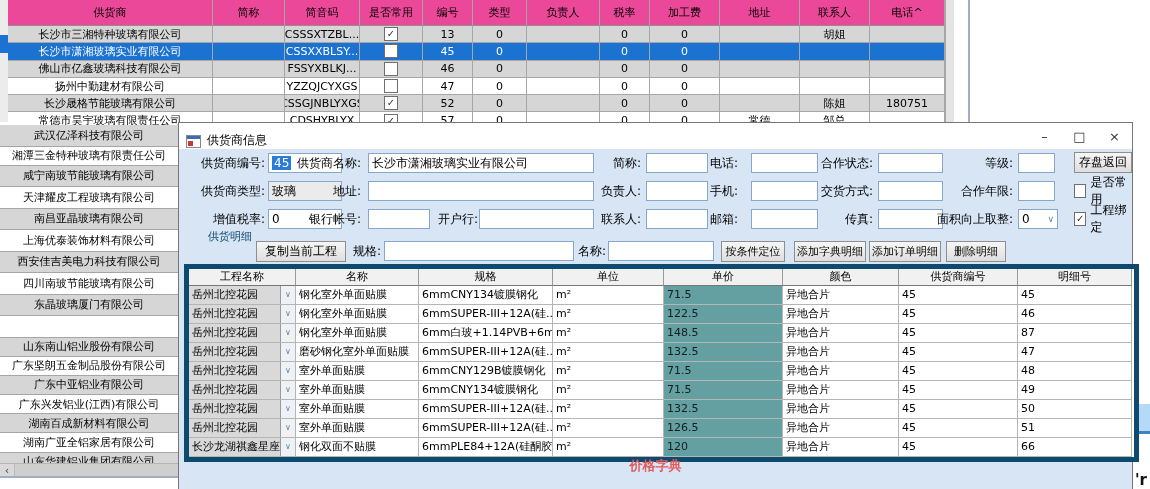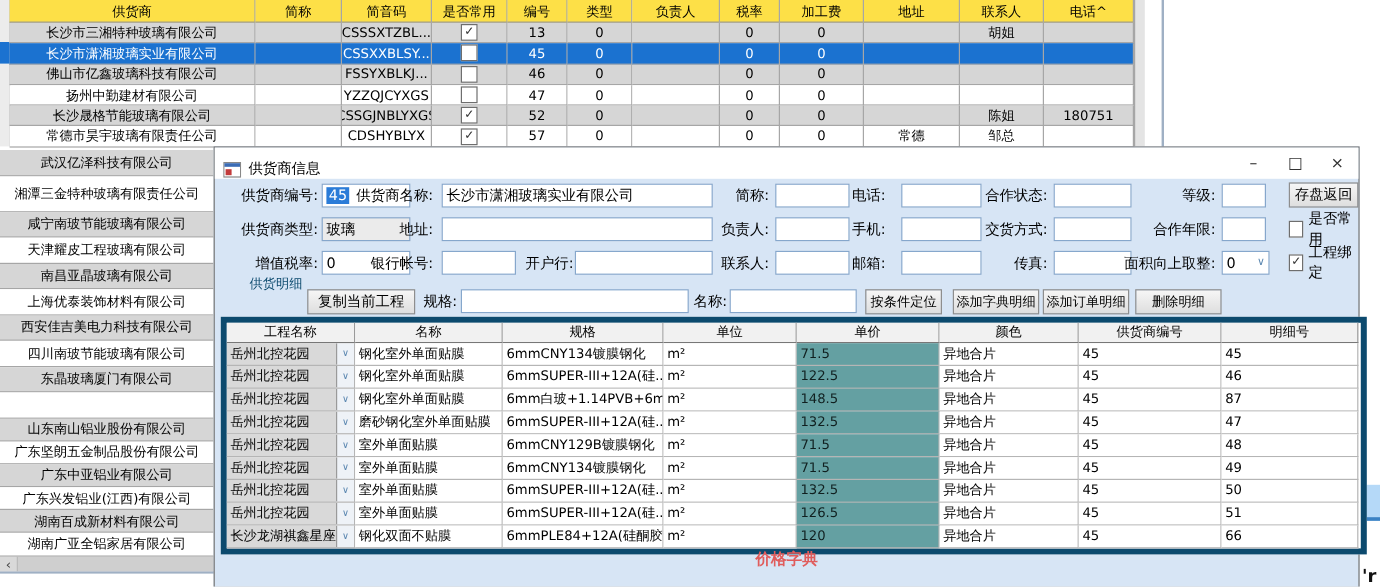--- a/index.html
+++ b/index.html
@@ -6,21 +6,21 @@
   .screen{position:relative;width:1150px;height:489px;background:#ffffff;overflow:hidden;
           font-family:"DejaVu Sans",sans-serif;font-size:12px;color:#000;}
 
   
   #gutter{position:absolute;left:0;top:0;width:8px;height:122px;background:#ececec;border-right:1px solid #a6a6a6;}
   #gutter-sel{position:absolute;left:0;top:35px;width:8px;height:18px;background:#1b72d0;}
   #bg-grid{position:absolute;left:8px;top:0;width:937px;font-size:11px;}
   .bgr{display:grid;grid-template-columns:205px 72px 75px 63px 50px 54px 73px 50px 70px 80px 70px 75px;}
   .bgr>div{border-right:1px solid #a6a6a6;border-bottom:1px solid #a6a6a6;display:flex;align-items:center;
            justify-content:center;overflow:hidden;white-space:nowrap;height:17.3px;box-sizing:border-box;}
-  .bgh>div{background:#fde047;height:19px;border-bottom:1px solid #8f8f8f;font-size:11px;}
+  .bgh>div{background:#ec4899;height:26px;border-bottom:1px solid #8f8f8f;font-size:11px;}
   .bgr.g>div{background:#d6d6d6;}
   .bgr.w>div{background:#ffffff;}
   .bgr.sel>div{background:#1b72d0;color:#fff;}
   .cb{width:12px;height:12px;background:#fff;border:1px solid #6e6e6e;display:flex;align-items:center;
       justify-content:center;font-size:10px;line-height:10px;color:#333;}
   #grid-vscroll{position:absolute;left:945px;top:0;width:8px;height:122px;background:#e4e4e4;border-left:1px solid #a6a6a6;}
   #win-right{position:absolute;left:968px;top:0;width:2px;height:478px;background:#9fb0c4;}
   #win-bottom{position:absolute;left:0;top:476px;width:970px;height:2px;background:#9fb0c4;}
 
   
@@ -191,21 +191,21 @@
           <div></div>
         </div>
       </div>
   </div>
   <div id="grid-vscroll"></div>
   <div id="win-right"></div>
   <div id="win-bottom"></div>
 
   <div id="left-list">
       <div class="llr g" style="height: 21.5px;">武汉亿泽科技有限公司</div>
-      <div class="llr" style="height: 30px;">湘潭三金特种玻璃有限责任公司</div>
+      <div class="llr" style="height: 19px;">湘潭三金特种玻璃有限责任公司</div>
       <div class="llr g" style="height: 21.5px;">咸宁南玻节能玻璃有限公司</div>
       <div class="llr" style="height: 21.5px;">天津耀皮工程玻璃有限公司</div>
       <div class="llr g" style="height: 21.5px;">南昌亚晶玻璃有限公司</div>
       <div class="llr" style="height: 21.5px;">上海优泰装饰材料有限公司</div>
       <div class="llr g" style="height: 21.5px;">西安佳吉美电力科技有限公司</div>
       <div class="llr" style="height: 21.5px;">四川南玻节能玻璃有限公司</div>
       <div class="llr g" style="height: 21.5px;">东晶玻璃厦门有限公司</div>
       <div class="llr" style="height: 21.5px;"></div>
       <div class="llr g" style="height: 19.2px;">山东南山铝业股份有限公司</div>
       <div class="llr" style="height: 19.2px;">广东坚朗五金制品股份有限公司</div>
@@ -292,21 +292,21 @@
 
     <div class="seclbl" style="left:6px;top:106px">供货明细</div>
     <div class="btn" style="left:77px;top:118px;width:90px">复制当前工程</div>
     <div class="lbl" style="left:160px;top:118px;width:42px">规格:</div>
     <div class="ipt" style="left:205px;top:118px;width:190px"></div>
     <div class="lbl" style="left:395px;top:118px;width:32px">名称:</div>
     <div class="ipt" style="left:429px;top:118px;width:106px"></div>
     <div class="btn small" style="left:542px;top:118px;width:64px">按条件定位</div>
     <div class="btn small" style="left:615px;top:118px;width:72px">添加字典明细</div>
     <div class="btn small" style="left:690px;top:118px;width:72px">添加订单明细</div>
-    <div class="btn small" style="left:767px;top:118px;width:72px">删除明细</div>
+    <div class="btn small" style="left:767px;top:118px;width:60px">删除明细</div>
 
     <div id="dgrid">
       <div class="dg-h" id="dg-head">
           <div>工程名称</div>
           <div>名称</div>
           <div>规格</div>
           <div>单位</div>
           <div>单价</div>
           <div>颜色</div>
           <div>供货商编号</div>

